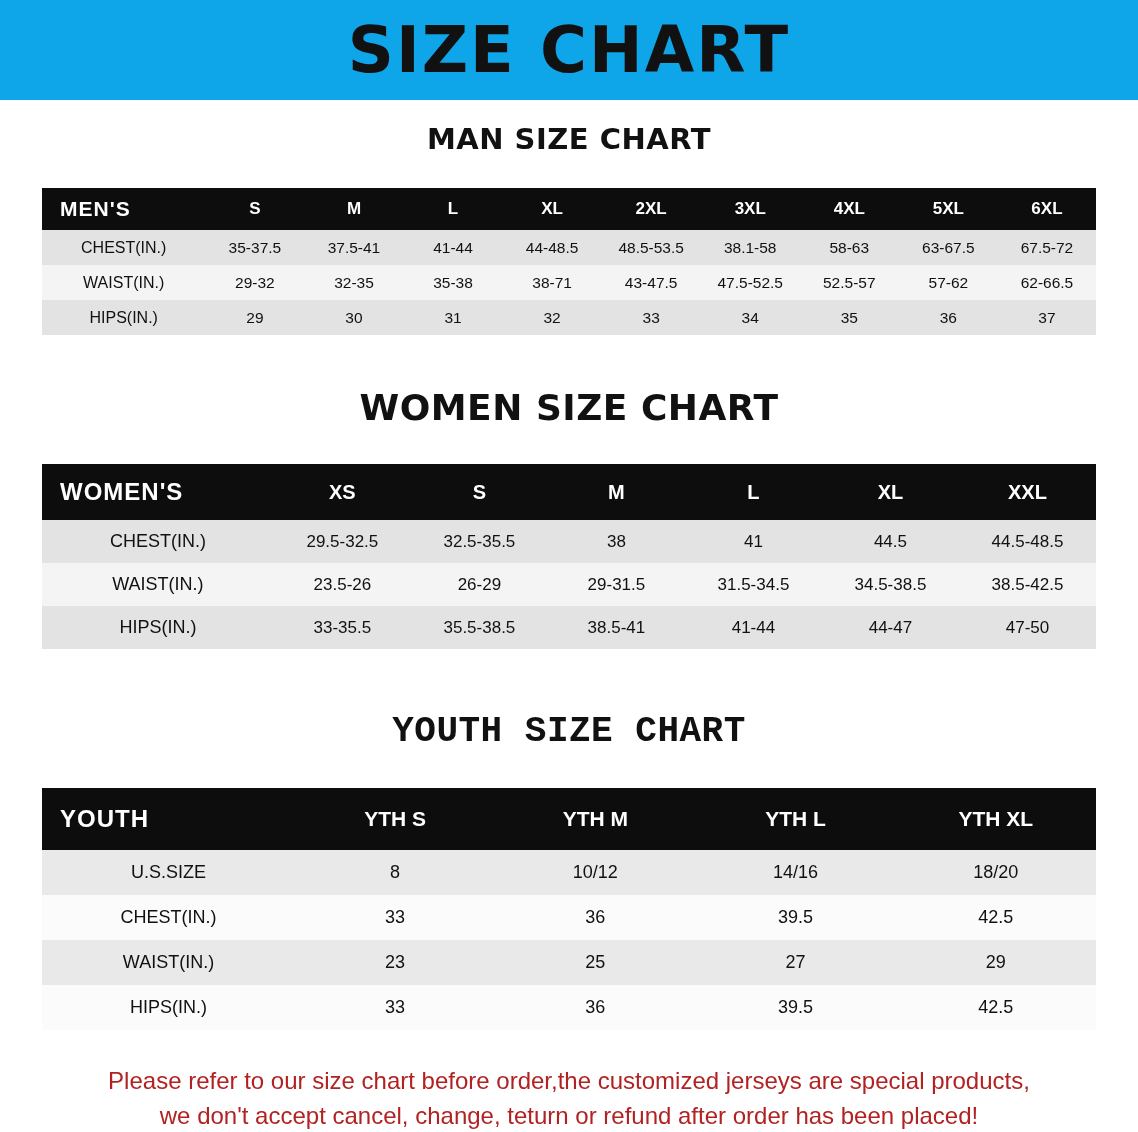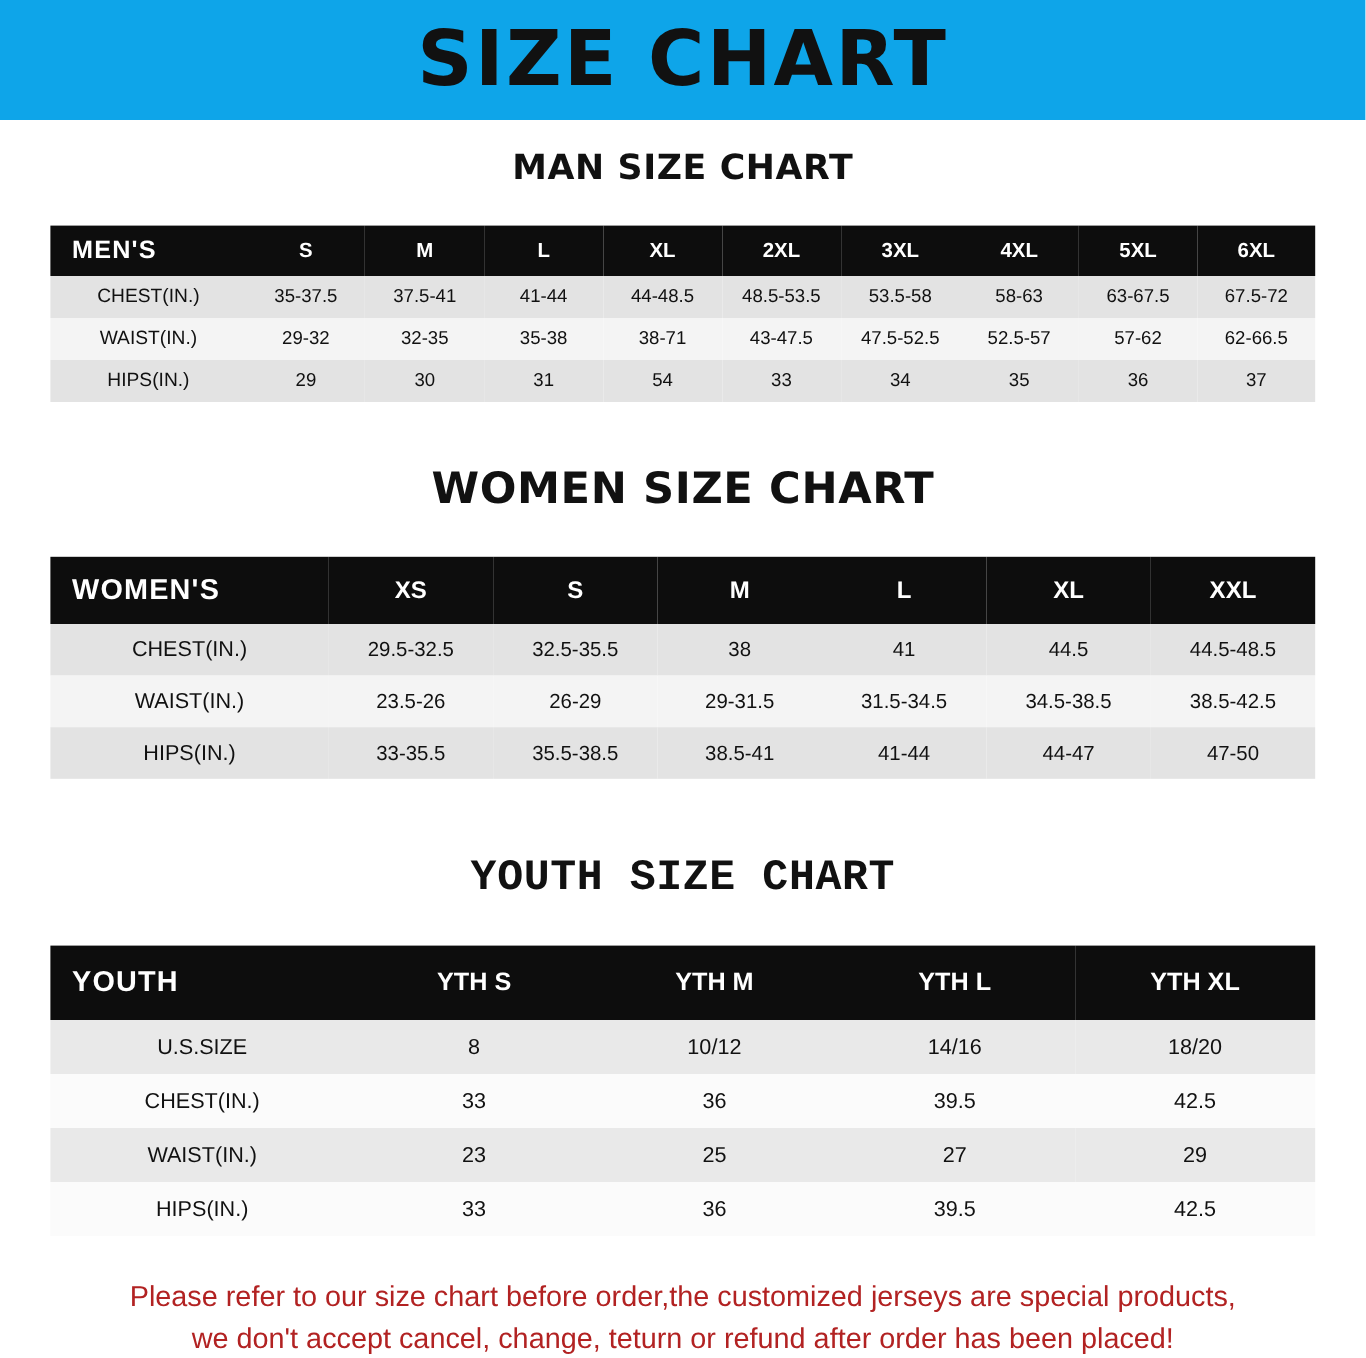--- a/index.html
+++ b/index.html
@@ -138,21 +138,21 @@
       </tr>
     </thead>
     <tbody>
       <tr>
         <td class="label-col">CHEST(IN.)</td>
         <td>35-37.5</td>
         <td>37.5-41</td>
         <td>41-44</td>
         <td>44-48.5</td>
         <td>48.5-53.5</td>
-        <td>53.5-58</td>
+        <td>38.1-58</td>
         <td>58-63</td>
         <td>63-67.5</td>
         <td>67.5-72</td>
       </tr>
       <tr>
         <td class="label-col">WAIST(IN.)</td>
         <td>29-32</td>
         <td>32-35</td>
         <td>35-38</td>
         <td>38-71</td>
@@ -160,21 +160,21 @@
         <td>47.5-52.5</td>
         <td>52.5-57</td>
         <td>57-62</td>
         <td>62-66.5</td>
       </tr>
       <tr>
         <td class="label-col">HIPS(IN.)</td>
         <td>29</td>
         <td>30</td>
         <td>31</td>
-        <td>54</td>
+        <td>32</td>
         <td>33</td>
         <td>34</td>
         <td>35</td>
         <td>36</td>
         <td>37</td>
       </tr>
     </tbody>
   </table>
 </div>
 

